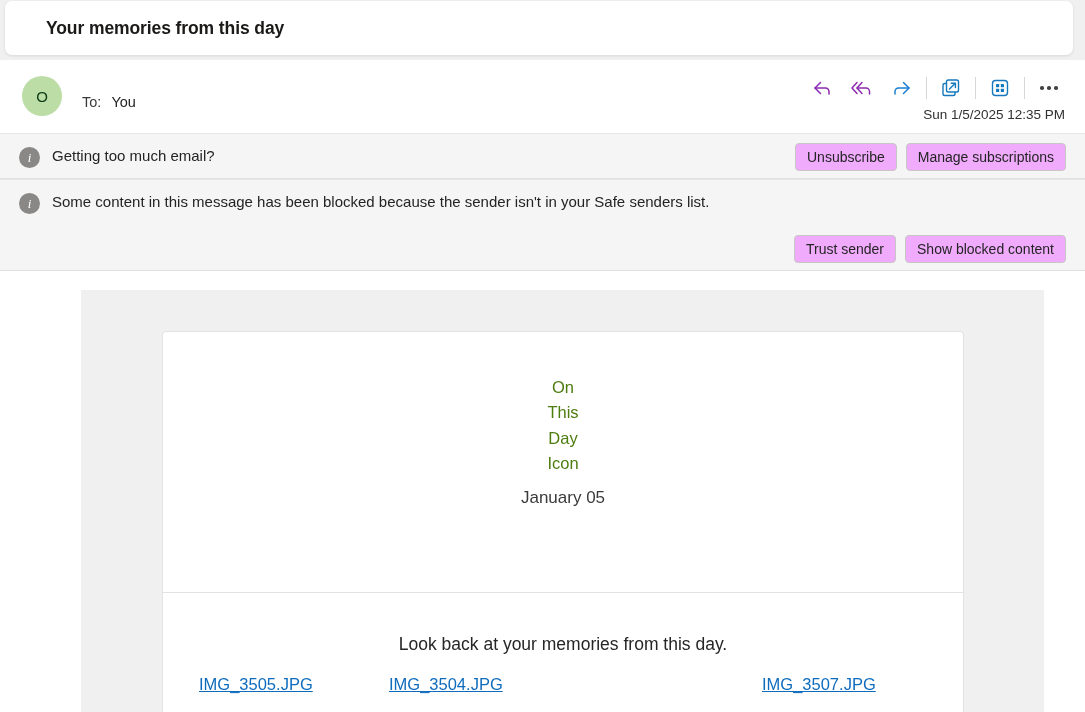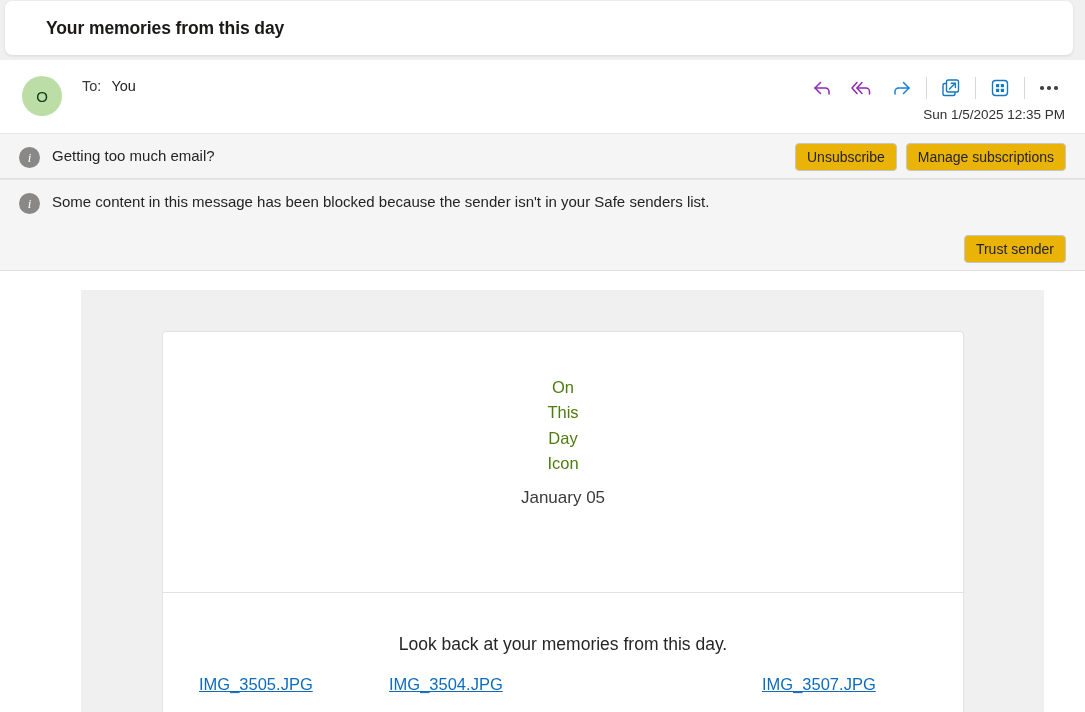--- a/index.html
+++ b/index.html
@@ -69,21 +69,21 @@
     left: 82px;
     top: 11px;
   }
   .sender-line {
     font-size: 16.5px;
     color: #242424;
     letter-spacing: -0.1px;
     white-space: nowrap;
   }
   .to-line {
-    margin-top: 7px;
+    margin-top: 23px;
     font-size: 14.5px;
     color: #242424;
   }
   .to-label { color: #3b3a39; }
   .to-value { margin-left: 6px; }
 
   
   .actions {
     position: absolute;
     right: 16px;
@@ -165,21 +165,21 @@
     font-size: 15px;
     color: #242424;
     white-space: nowrap;
   }
   .banner-1 .banner-text { top: 13px; }
   .banner-2 .banner-text { top: 13px; }
 
   .btn {
     height: 28px;
     padding: 0 11px;
-    background: #eab308;
+    background: #f0abfc;
     border: 1px solid #c8c6c4;
     border-radius: 4px;
     font-family: "Liberation Sans", sans-serif;
     font-size: 14px;
     color: #242424;
     cursor: pointer;
     white-space: nowrap;
     line-height: 26px;
   }
   .banner-btns {
@@ -370,20 +370,21 @@
       <button class="btn">Unsubscribe</button>
       <button class="btn">Manage subscriptions</button>
     </div>
   </div>
 
   <div class="banner banner-2">
     <div class="info-icon">i</div>
     <div class="banner-text">Some content in this message has been blocked because the sender isn't in your Safe senders list.</div>
     <div class="banner-btns">
       <button class="btn">Trust sender</button>
+      <button class="btn">Show blocked content</button>
     </div>
   </div>
 
   <div class="body-area">
     <div class="gray-panel"></div>
 
     <div class="white-card">
 
       <div class="card-top">
         <div class="alt-text" style="white-space: pre-line;">On

